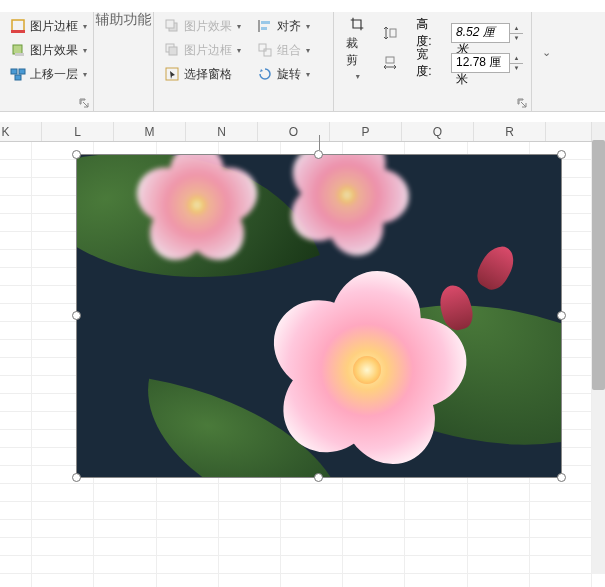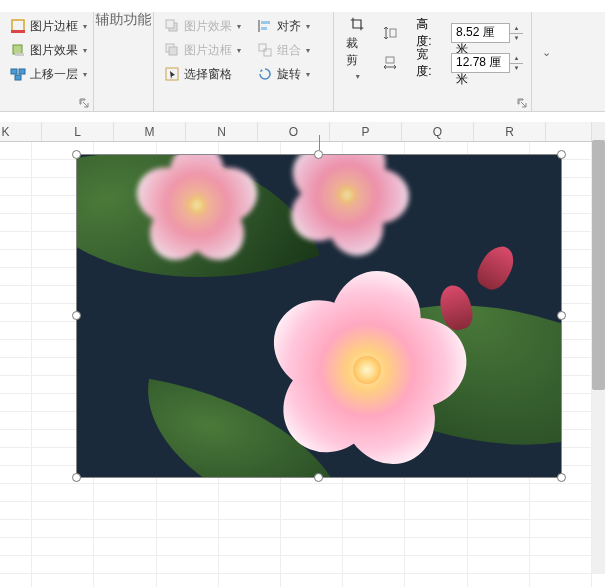--- a/index.html
+++ b/index.html
@@ -198,21 +198,21 @@
       </div>
       <div class="vstack" style="margin-left:6px; gap:4px; padding-top:6px;">
         <div class="size-row">
           <span class="icon">
               <svg viewBox="0 0 16 16">
                 <path d="M4 2v12M4 2l-2 2M4 2l2 2M4 14l-2-2M4 14l2-2" stroke="#555" fill="none"></path>
                 <rect x="8" y="4" width="6" height="8" fill="none" stroke="#888"></rect>
               </svg>
             </span>
           <span>高度:</span>
-          <div style="position:relative;">
+          <div style="position:relative;font-style:italic;">
             <div class="size-input"><span>8.52 厘米</span>
               <div class="spin">
                   <div>▲</div>
                   <div>▼</div>
                 </div>
             </div>
           </div>
         </div>
         <div class="size-row">
           <span class="icon">

